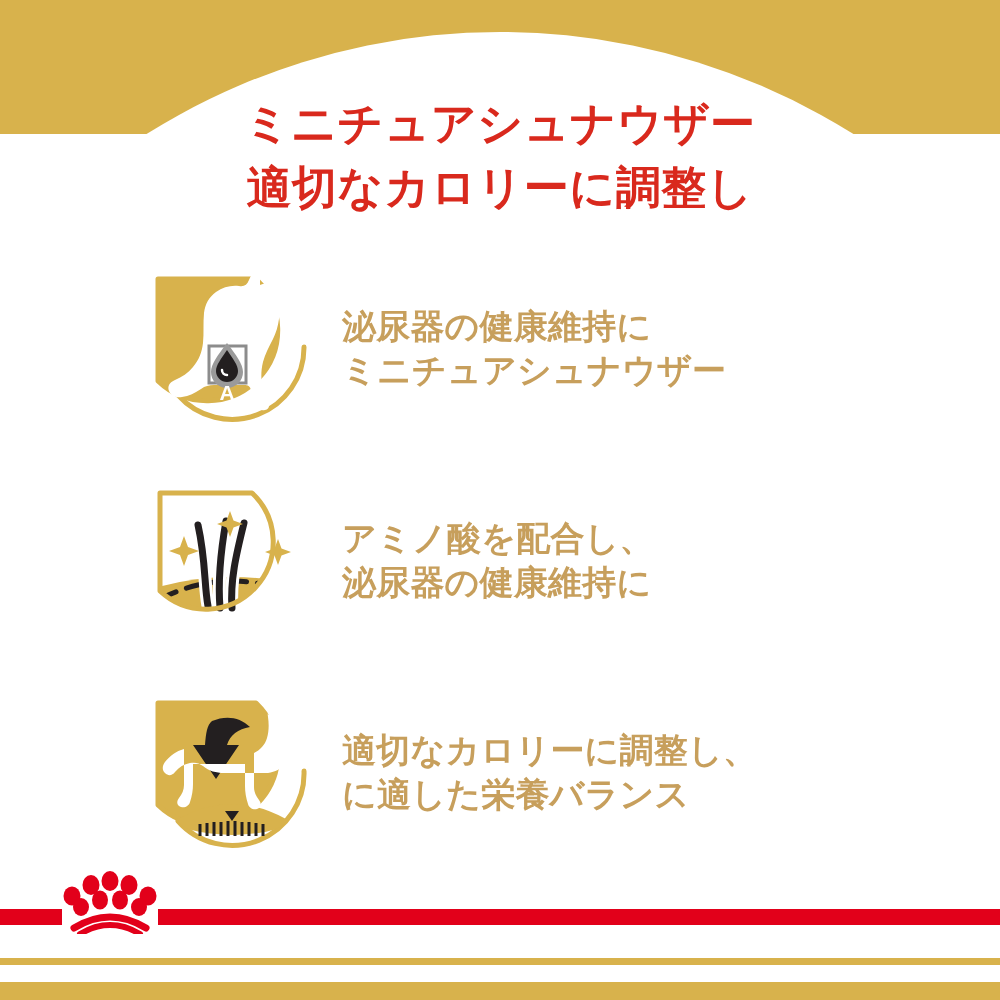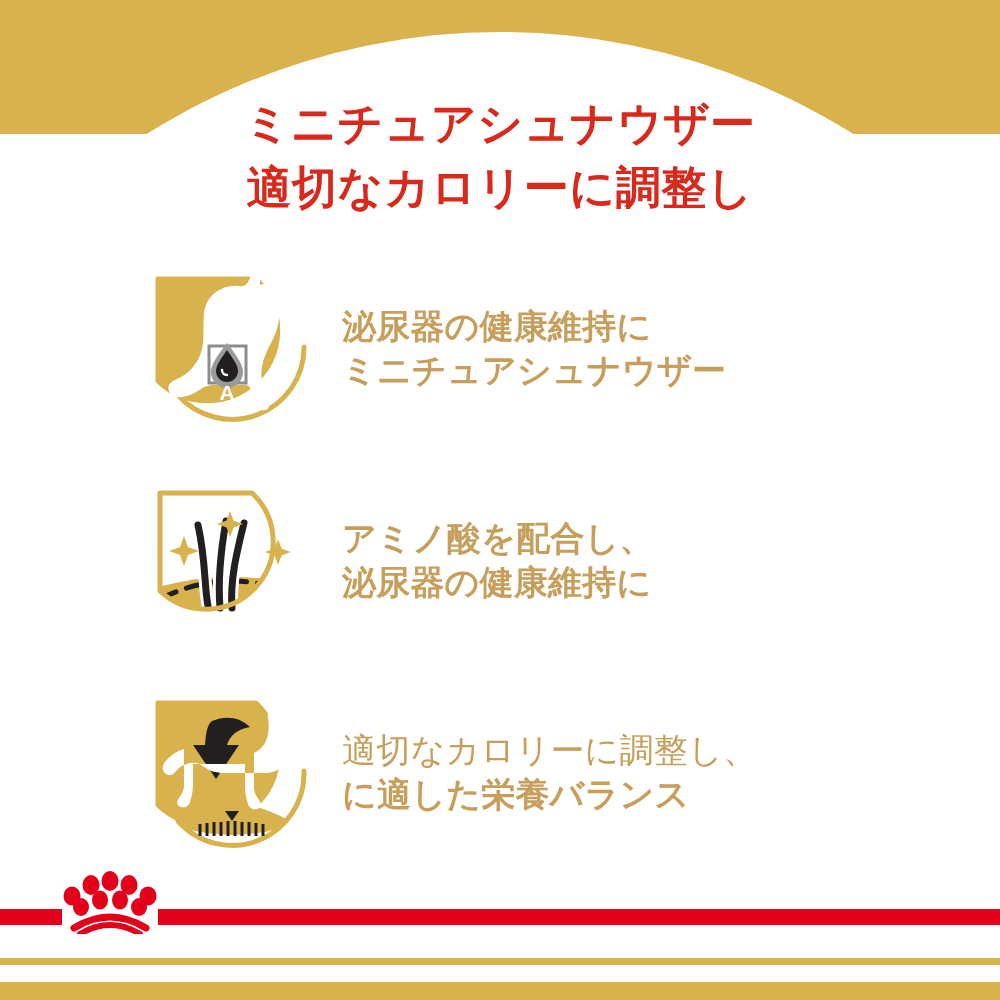--- a/index.html
+++ b/index.html
@@ -91,21 +91,21 @@
     line-height: 1.3;
   }
   .feature-text .tline {
     display: block;
     white-space: nowrap;
     font-size: 34px;
     font-weight: bold;
     letter-spacing: 0.2px;
   }
   .feature-text .tline.light {
-    font-weight: normal;
+    font-weight: bold;
     font-size: 34px;
   }
 
   
   .footer {
     position: absolute;
     left: 0;
     bottom: 0;
     width: 1000px;
     height: 110px;

